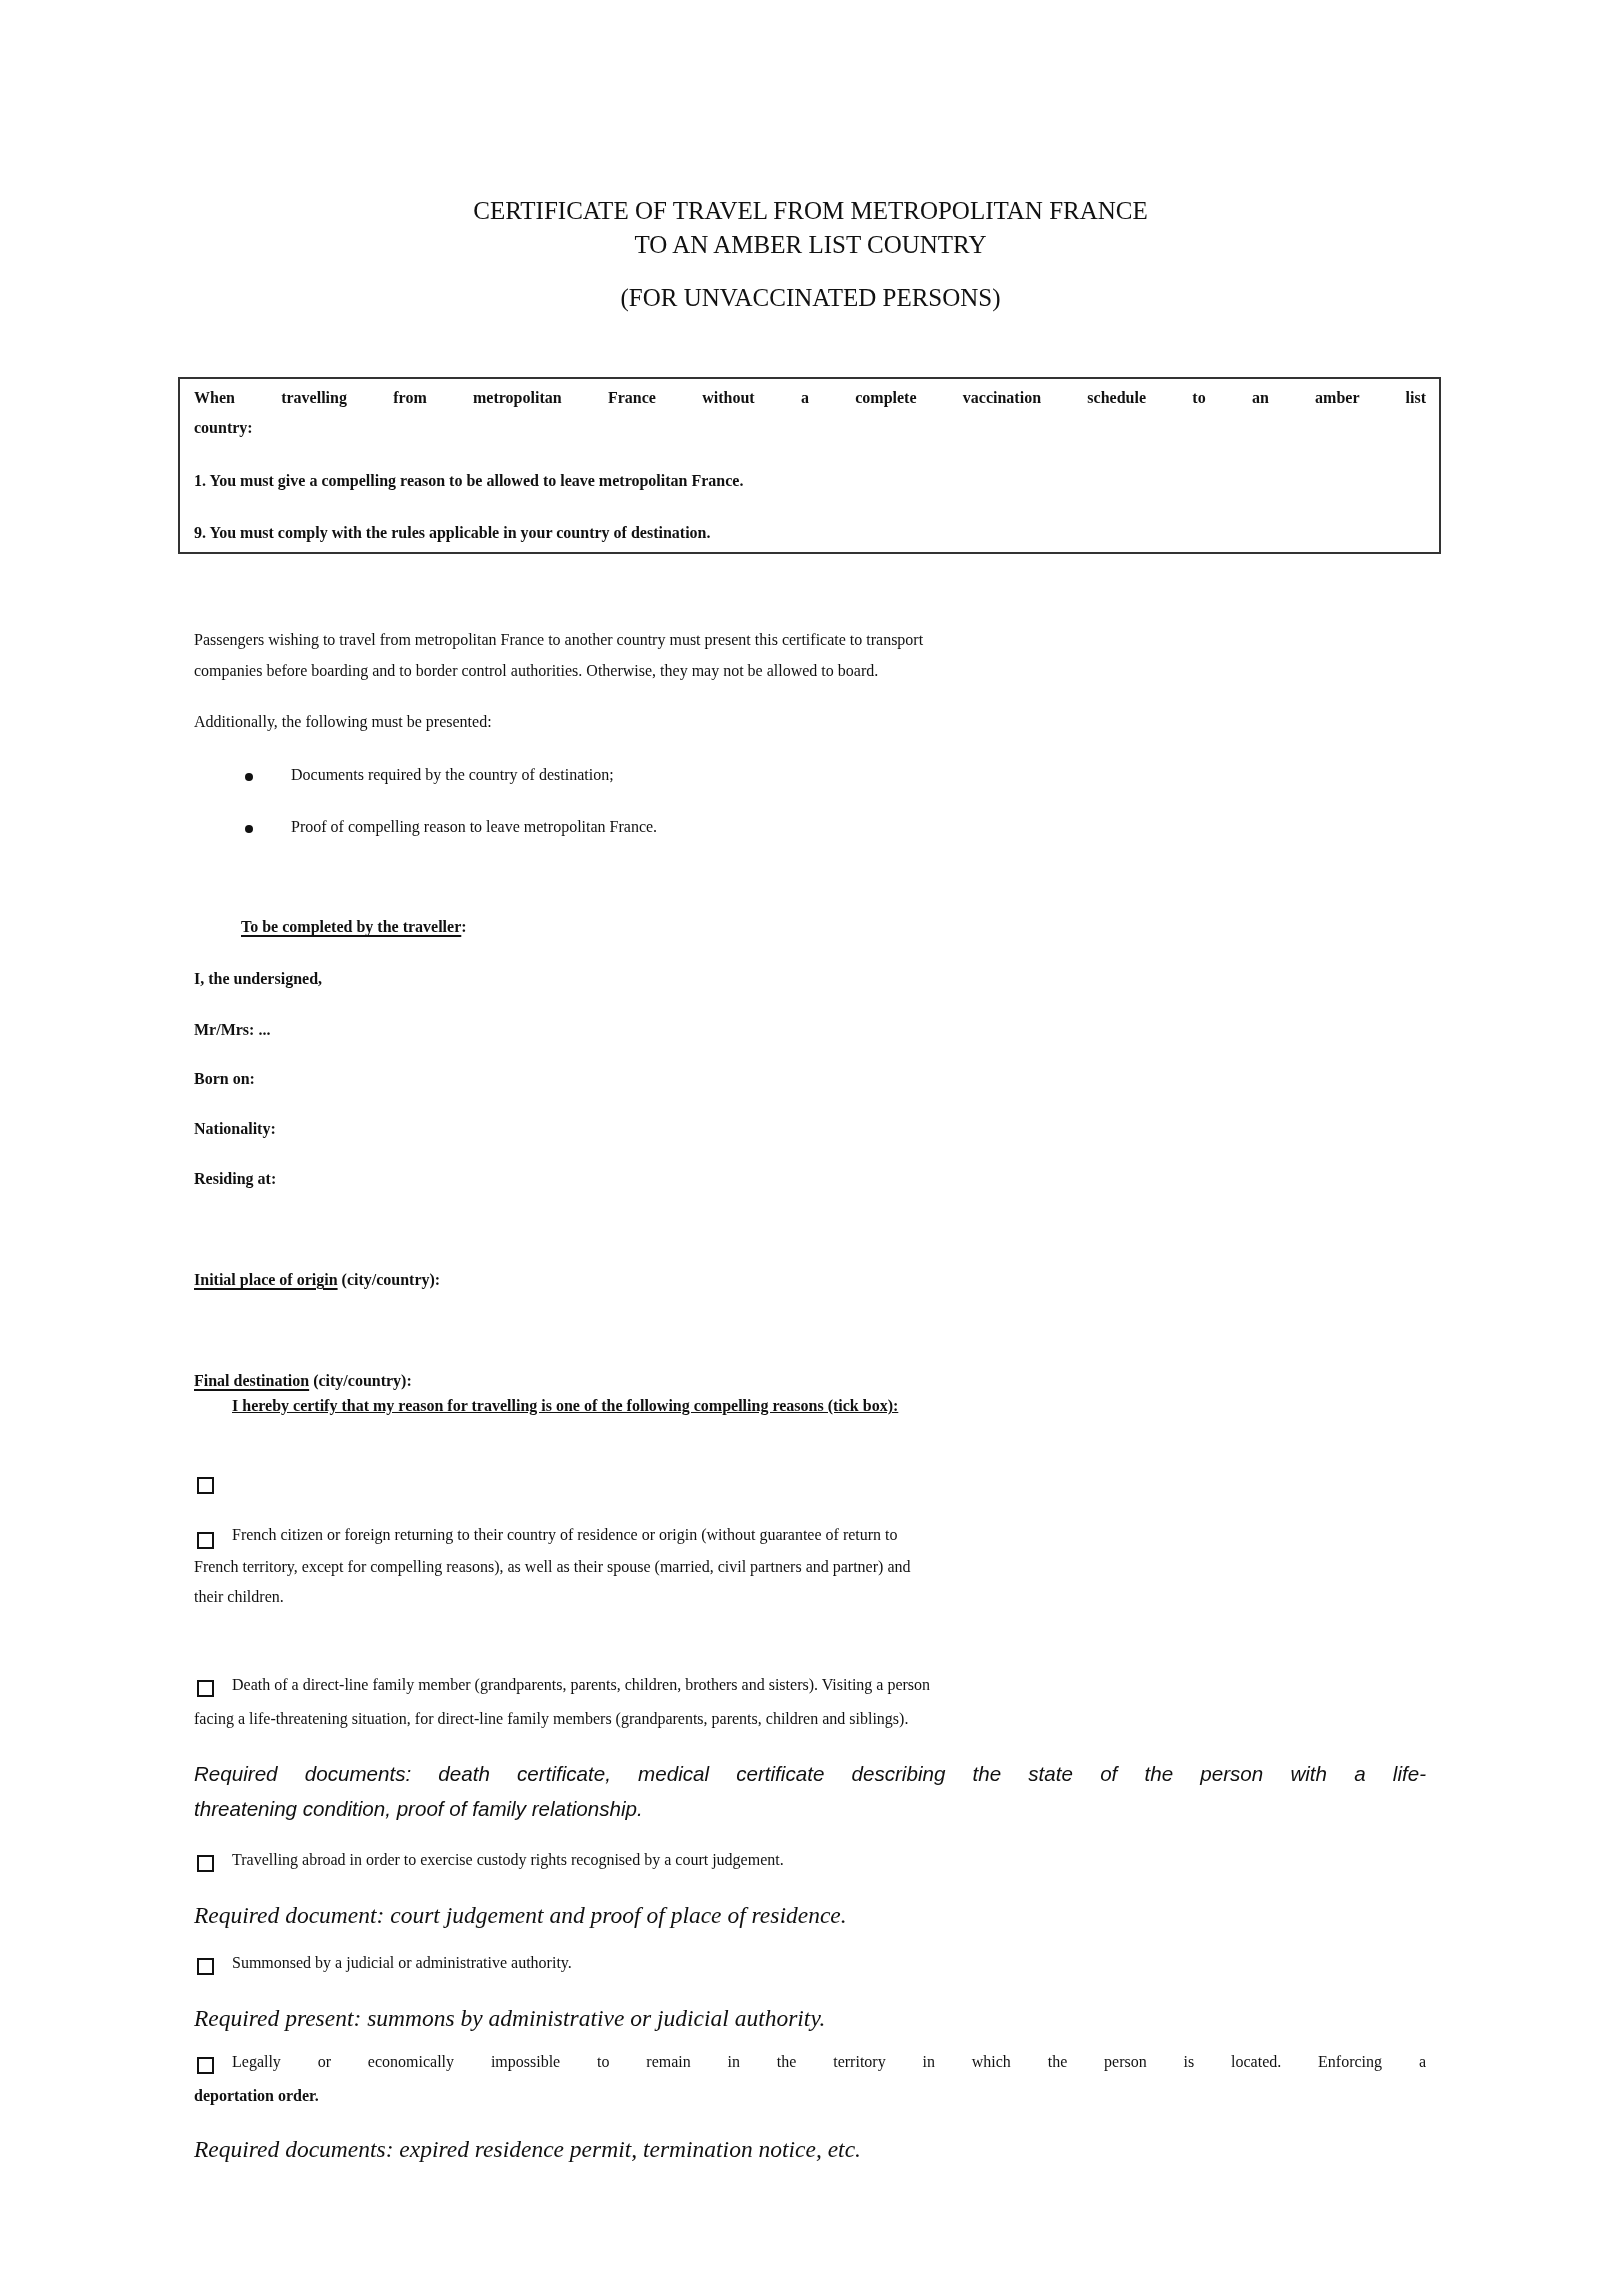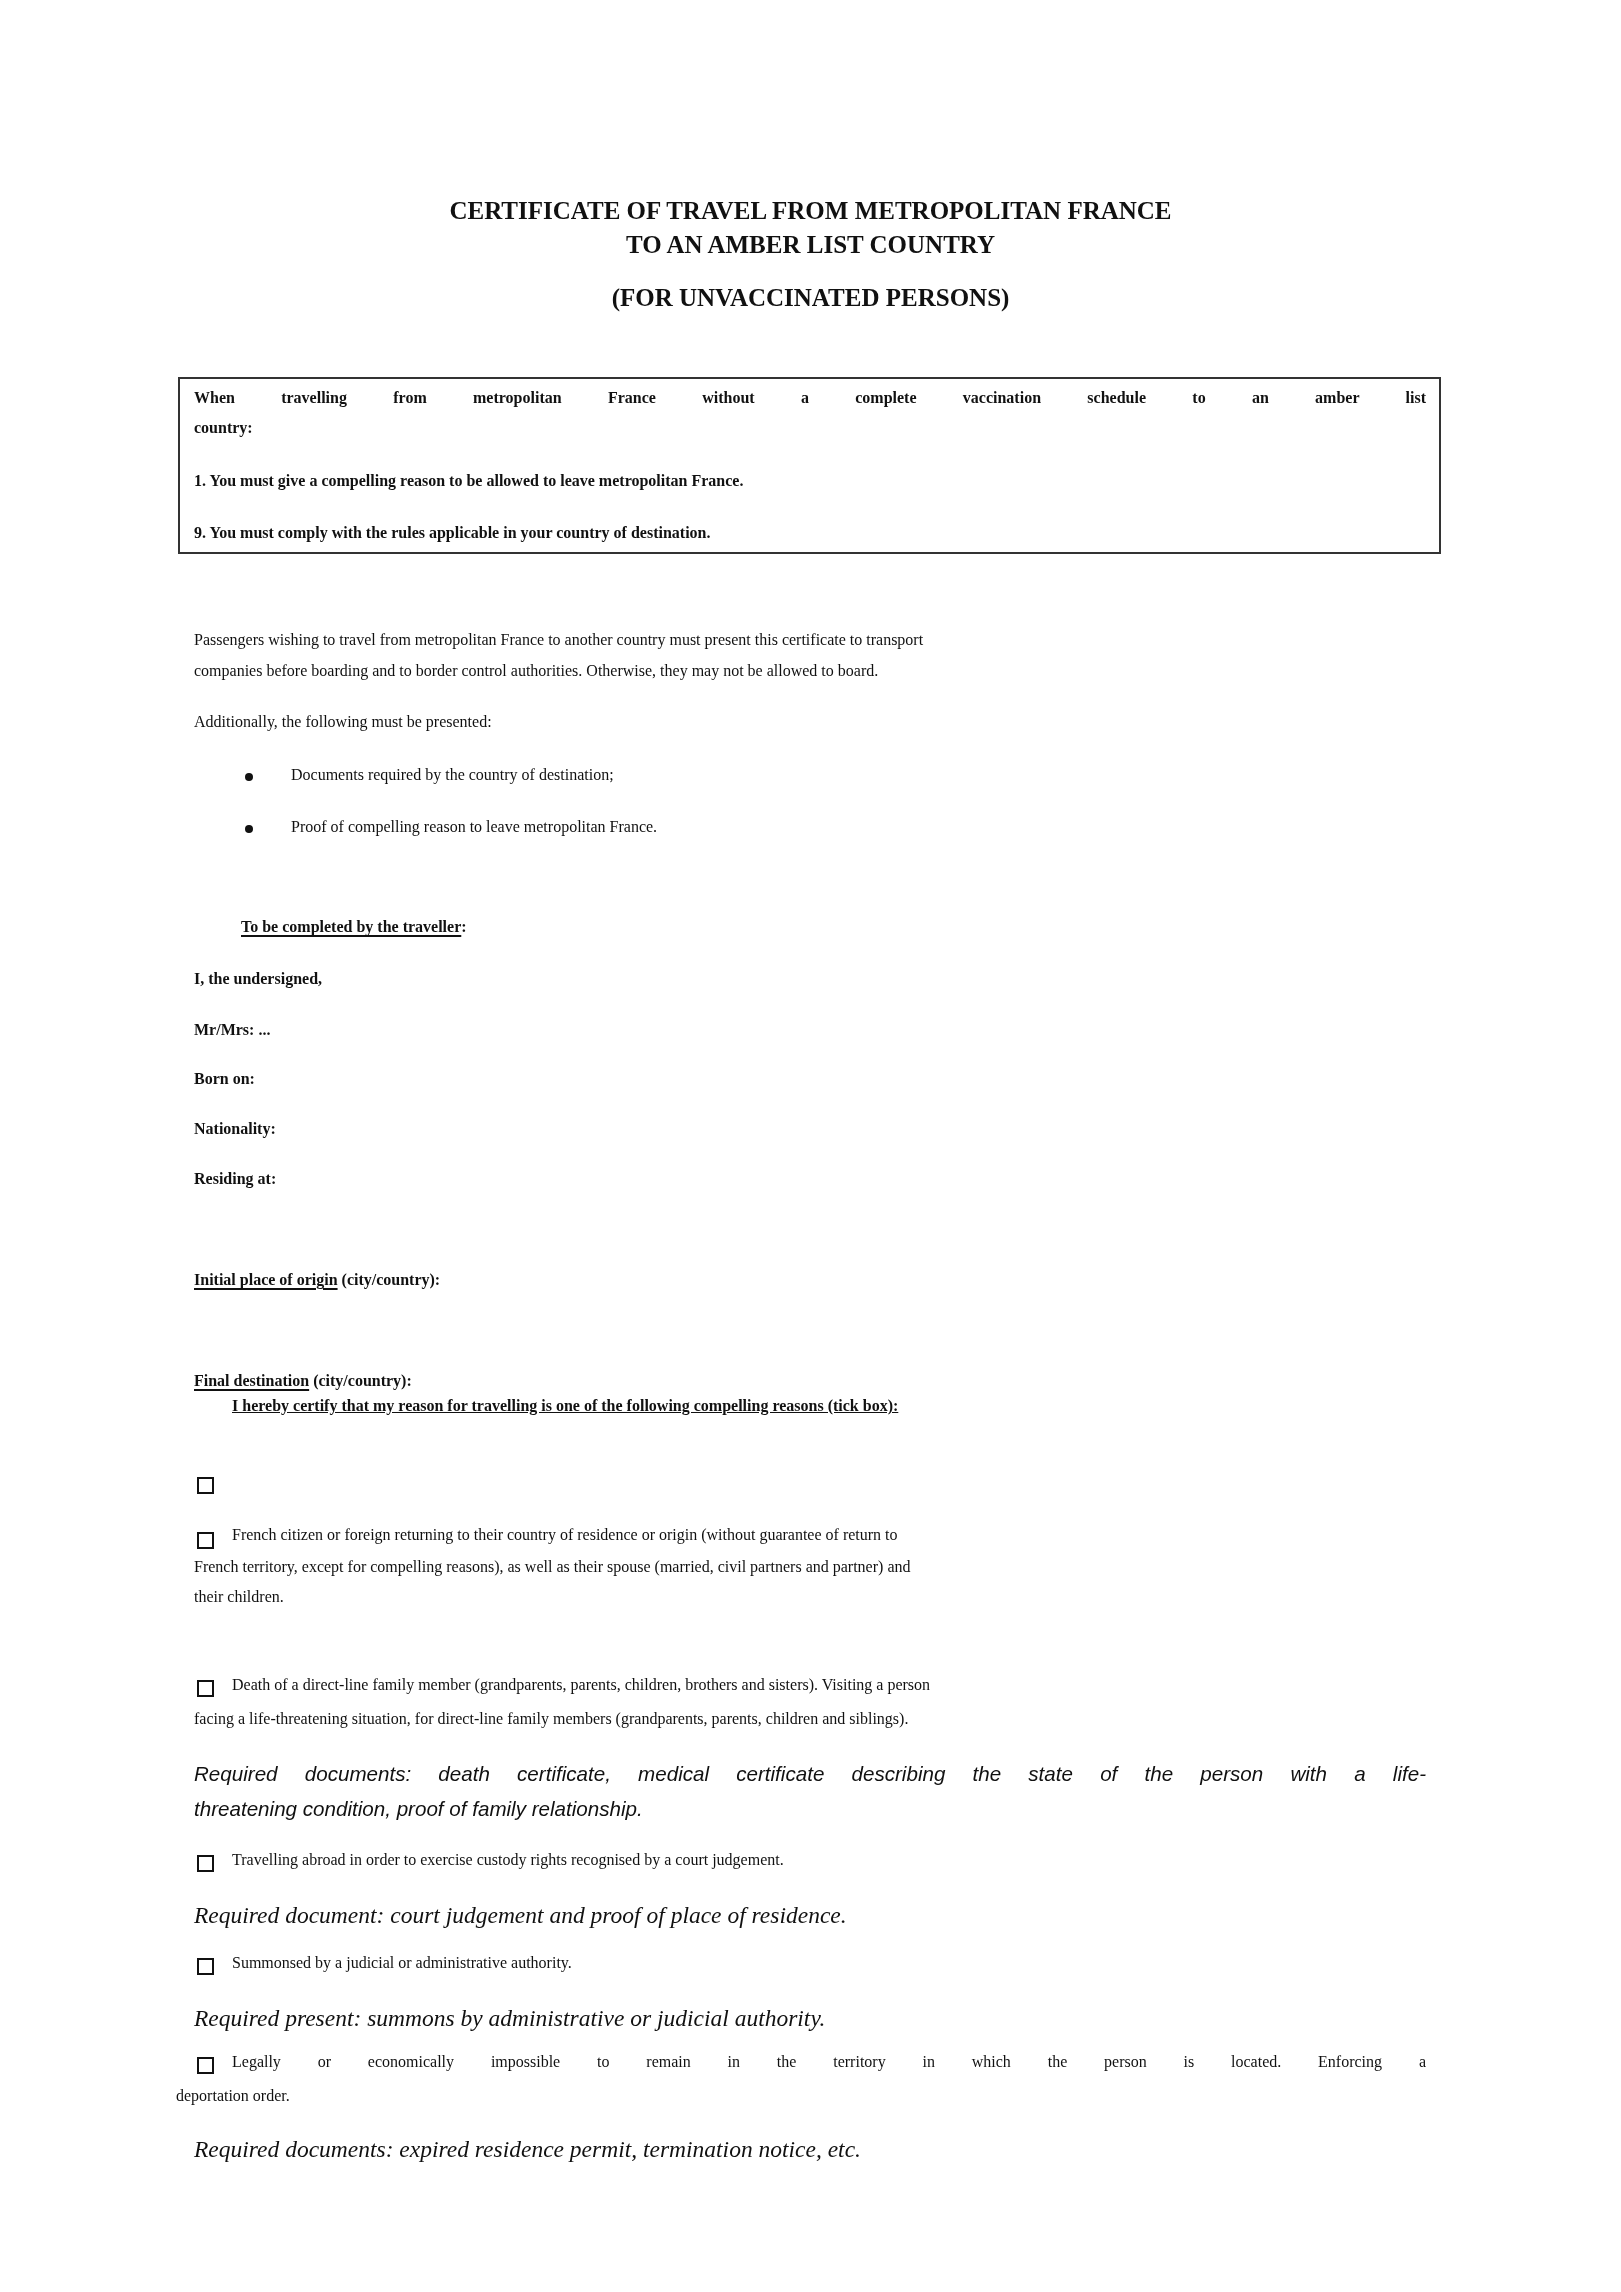--- a/index.html
+++ b/index.html
@@ -1,19 +1,19 @@
 <!DOCTYPE html>
 <html><head>
 <meta charset="utf-8">
 <style>
   html, body { margin: 0; padding: 0; background: #ffffff; }
   body { width: 1621px; height: 2293px; position: relative; overflow: hidden;
          font-family: "Liberation Serif", serif; color: #111111; }
   .ln { position: absolute; white-space: nowrap; line-height: 1; }
-  .title { font-weight: bold; font-size: 25px; left: 0; width: 1621px; text-align: center; }
+  .title { font-weight: normal; font-size: 25px; left: 0; width: 1621px; text-align: center; }
   .b { font-weight: bold; }
   .body { font-size: 16px; }
   .it { font-style: italic; font-size: 23.5px; }
   .sansit { font-family: "Liberation Sans", sans-serif; font-style: italic; font-size: 20.6px; }
   .u { text-decoration: underline; text-decoration-thickness: 2px; text-underline-offset: 2.9px; }
   .just { display: block; text-align: justify; text-align-last: justify; }
   .notice-box { position: absolute; left: 178px; top: 377px; width: 1263px; height: 177px;
                 border: 2px solid #333333; box-sizing: border-box; }
   .cb { position: absolute; width: 16.7px; height: 16.7px; border: 2.9px solid #111; box-sizing: border-box; }
   .bullet { position: absolute; width: 7.8px; height: 7.8px; border-radius: 50%; background: #111; }
@@ -79,15 +79,15 @@
 <div class="ln it" style="left:194px; top:1904px;">Required document: court judgement and proof of place of residence.</div>
 
 <div class="cb" style="left:197px; top:1958px;"></div>
 <div class="ln body" style="left:232px; top:1955px;">Summonsed by a judicial or administrative authority.</div>
 <div class="ln it" style="left:194px; top:2007px;">Required present: summons by administrative or judicial authority.</div>
 
 <div class="cb" style="left:197px; top:2057px;"></div>
 <div class="ln body" style="left:232px; top:2054px; width:1194px;">
   <span class="just">Legally or economically impossible to remain in the territory in which the person is located. Enforcing a</span>
 </div>
-<div class="ln body" style="left:176px; top:2088px;">deportation order.</div>
+<div class="ln body" style="left:194px; top:2088px;font-weight:bold;">deportation order.</div>
 <div class="ln it" style="left:194px; top:2138px;">Required documents: expired residence permit, termination notice, etc.</div>
 
 
 </body></html>

